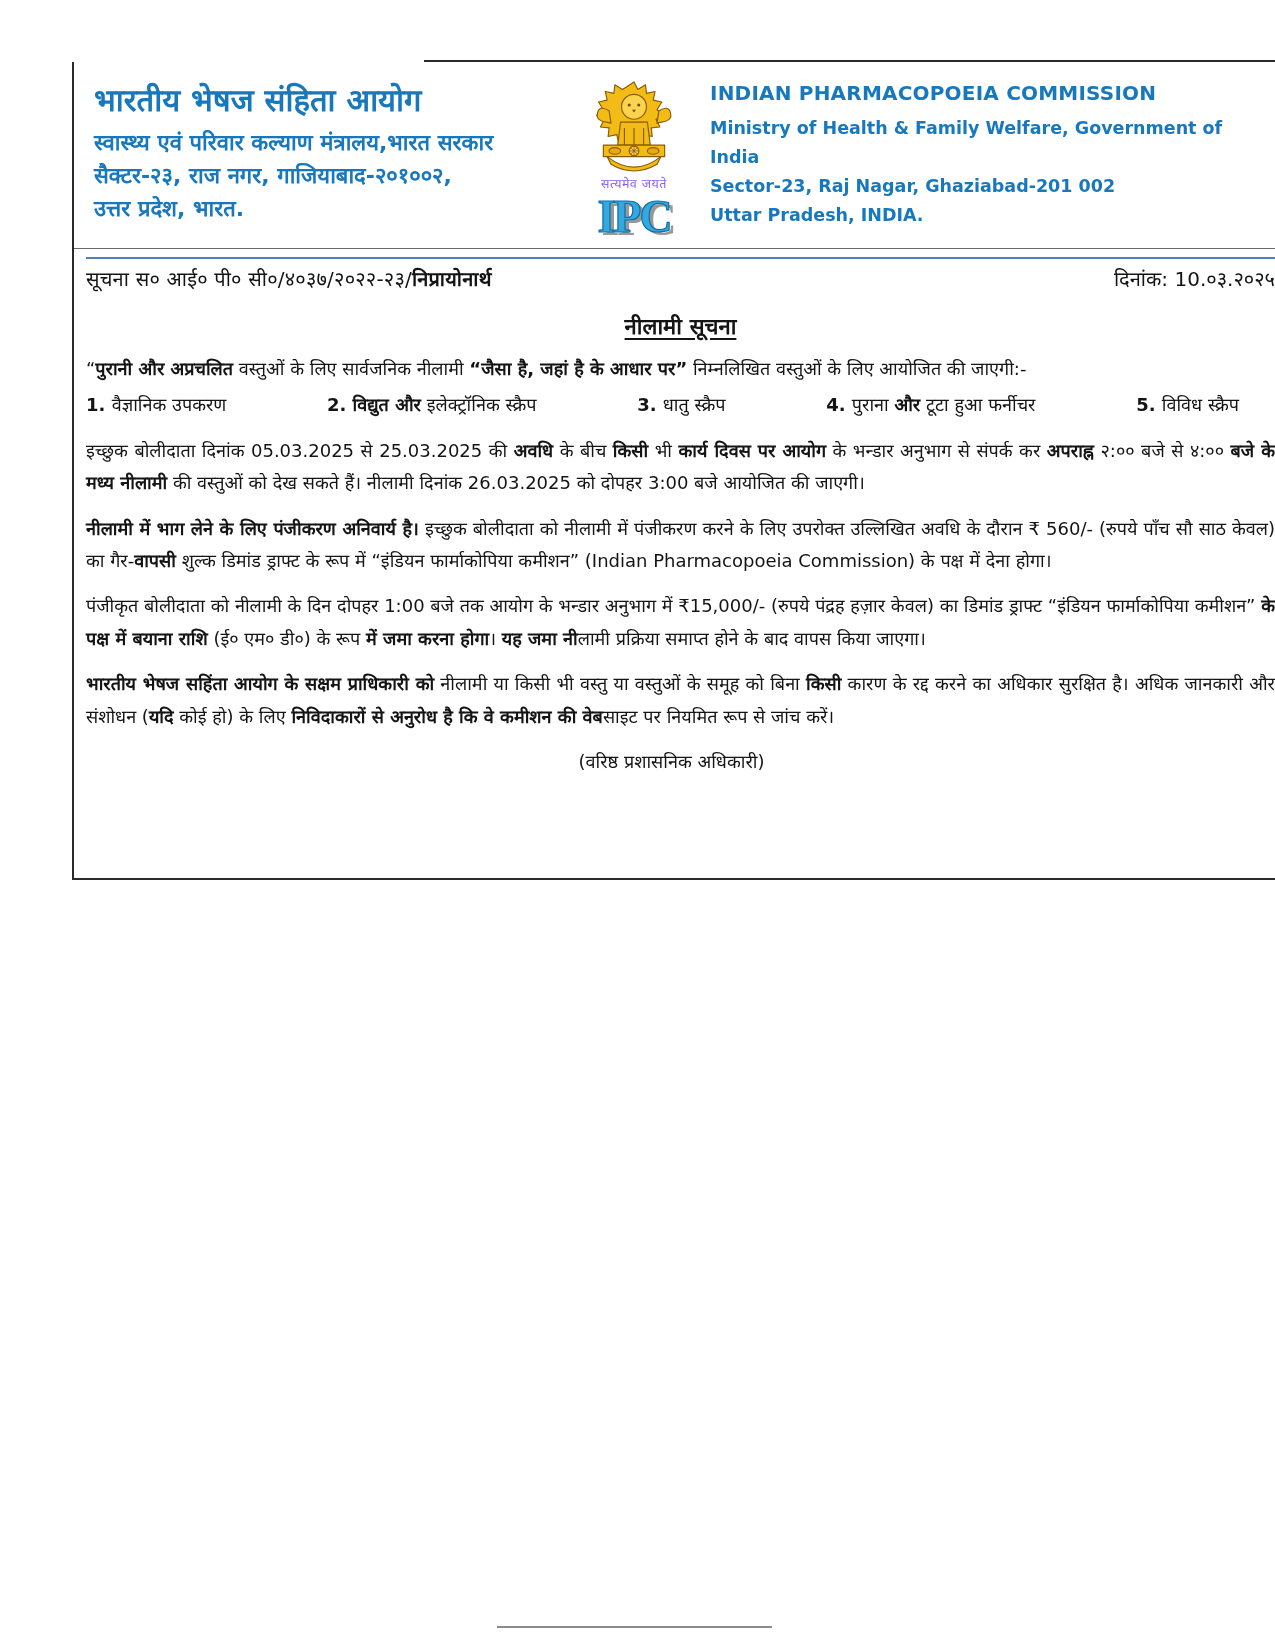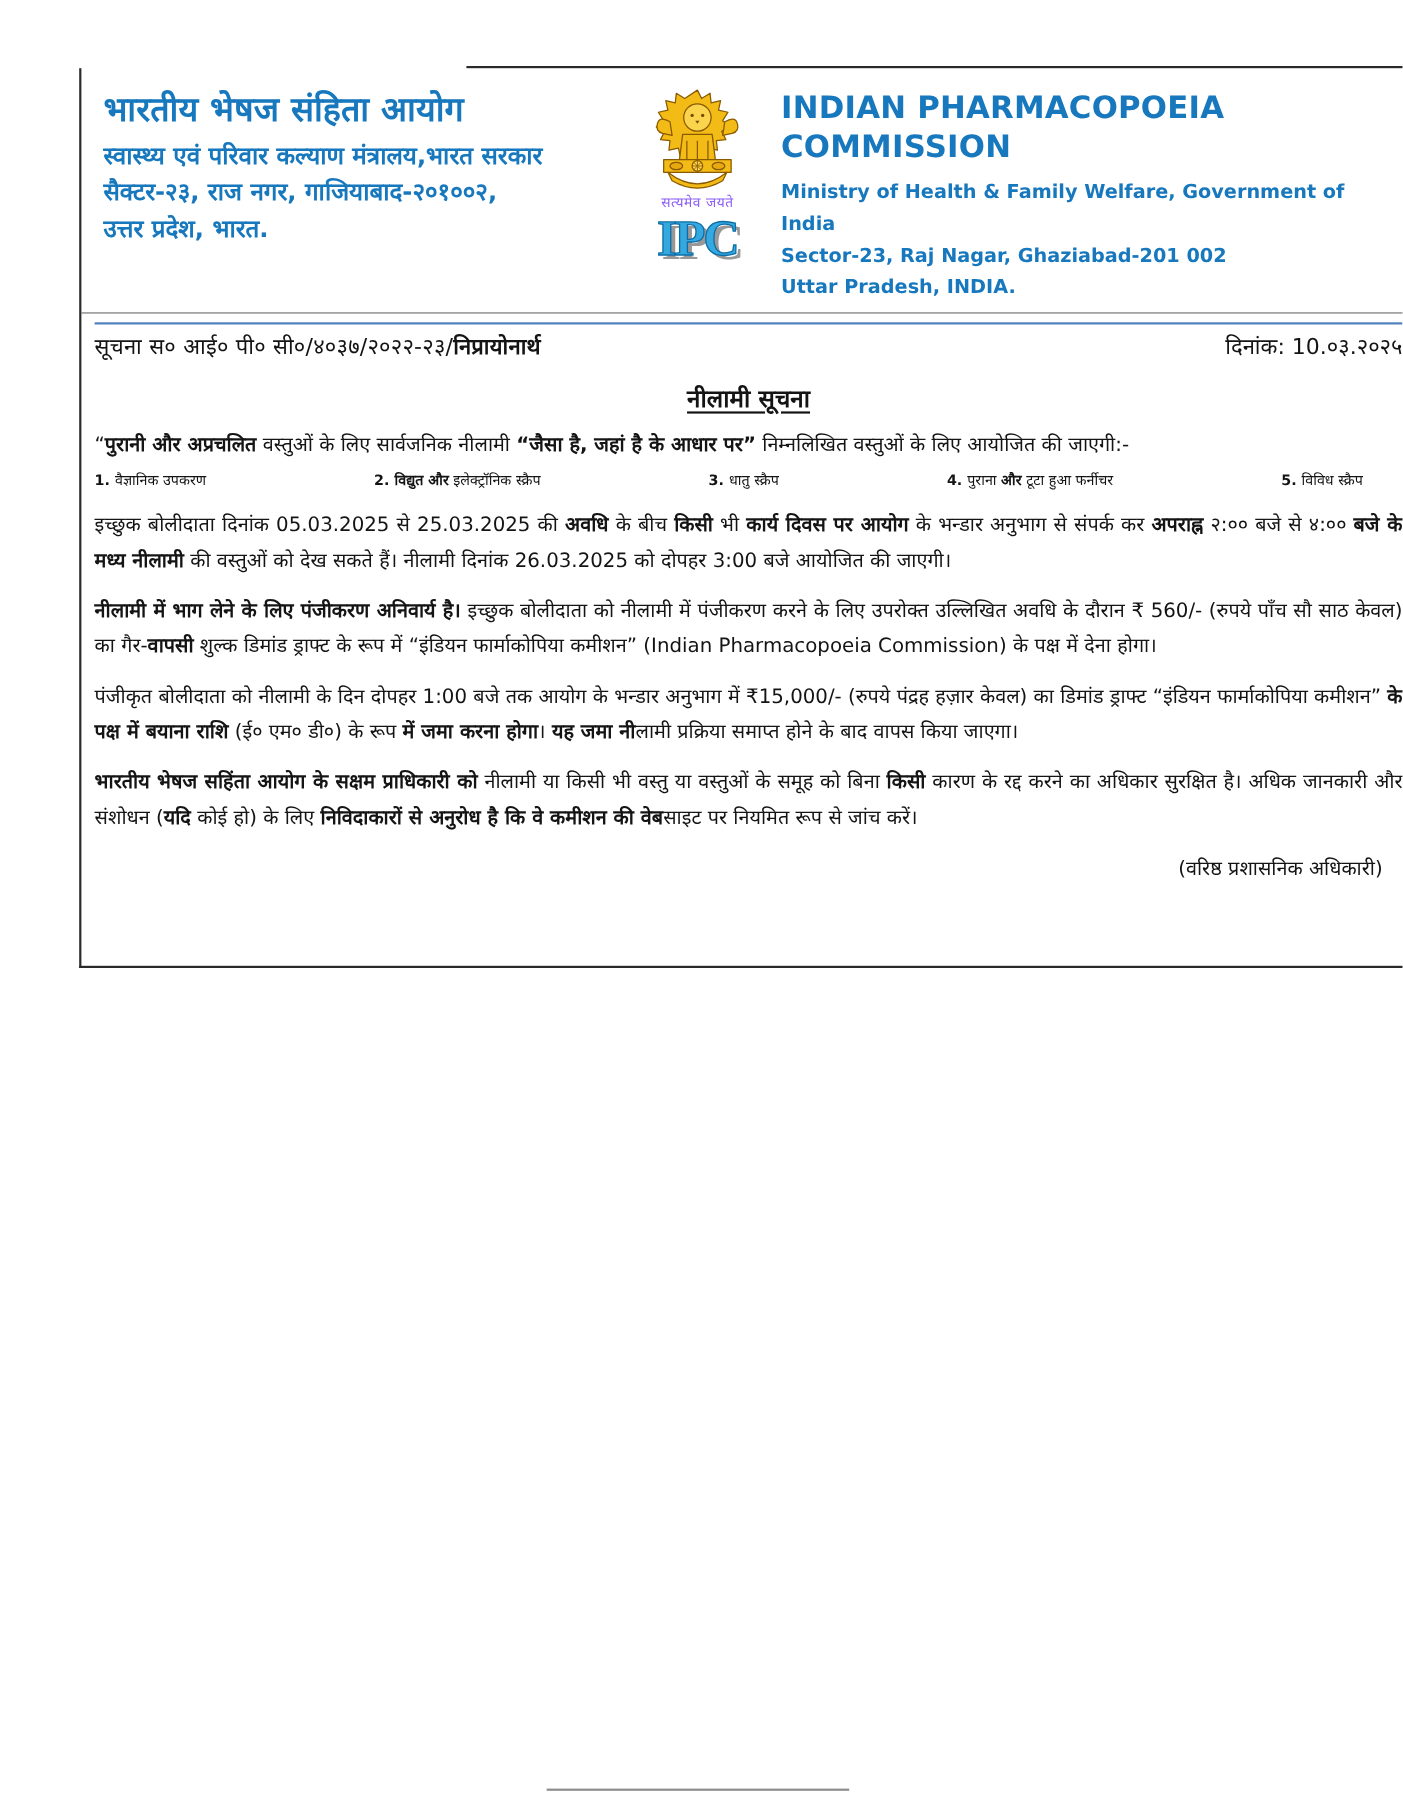--- a/index.html
+++ b/index.html
@@ -37,43 +37,43 @@
   .emblem-col{flex:0 0 140px;display:flex;flex-direction:column;align-items:center;margin-top:-2px;}
   .emblem-caption{font-size:12.5px;color:#8b5cf6;margin-top:1px;letter-spacing:.5px;}
   .ipc-logo{
     font-family:"Liberation Serif","DejaVu Serif",serif;
     font-weight:bold;font-size:46px;line-height:1;margin-top:2px;
     color:var(--logo-blue);letter-spacing:-2px;
     text-shadow:4px 3px 0 #989898;
     -webkit-text-stroke:1.2px #0e6fa8;
   }
   .org-en{flex:1;color:var(--header-blue);font-weight:bold;padding-left:6px;}
-  .org-en .big{font-size:28px;line-height:1.3;margin-bottom:8px;letter-spacing:.2px;}
+  .org-en .big{font-size:20px;line-height:1.3;margin-bottom:8px;letter-spacing:.2px;}
   .org-en .small{font-size:17.5px;line-height:1.65;}
   
   .sep-dark{border-top:1.5px solid #6b6b6b;margin:2px -64px 0 -12px;}
   .sep-blue{border-top:2.5px solid var(--separator-blue);margin:8px 0 0 0;}
   
   .ref-row{display:flex;justify-content:space-between;align-items:baseline;margin-top:6px;font-size:20px;}
   .ref-row .ref{letter-spacing:.2px;}
   
   .title{
     text-align:center;font-size:22px;font-weight:bold;margin:18px 0 10px 0;
     text-decoration:underline;text-underline-offset:4px;
   }
   
   .para{
     font-size:18px;line-height:1.8;margin:13px 0 0 0;text-align:justify;
   }
   .items-row{
     display:flex;justify-content:space-between;align-items:baseline;
-    font-size:13px;line-height:1.8;margin:4px 0 2px 0;padding-right:36px;
+    font-size:18px;line-height:1.8;margin:4px 0 2px 0;padding-right:36px;
   }
   .signature{
-    text-align:right;font-size:18px;margin-top:16px;padding-right:18px;
+    text-align:center;font-size:18px;margin-top:16px;padding-right:18px;
   }
   .footer-line{
     position:absolute;left:497px;top:1626px;width:275px;height:0;
     border-top:2px solid #8c8c8c;
   }
   b,.seg-b{font-weight:bold;}
 </style>
 </head>
 <body>
 

